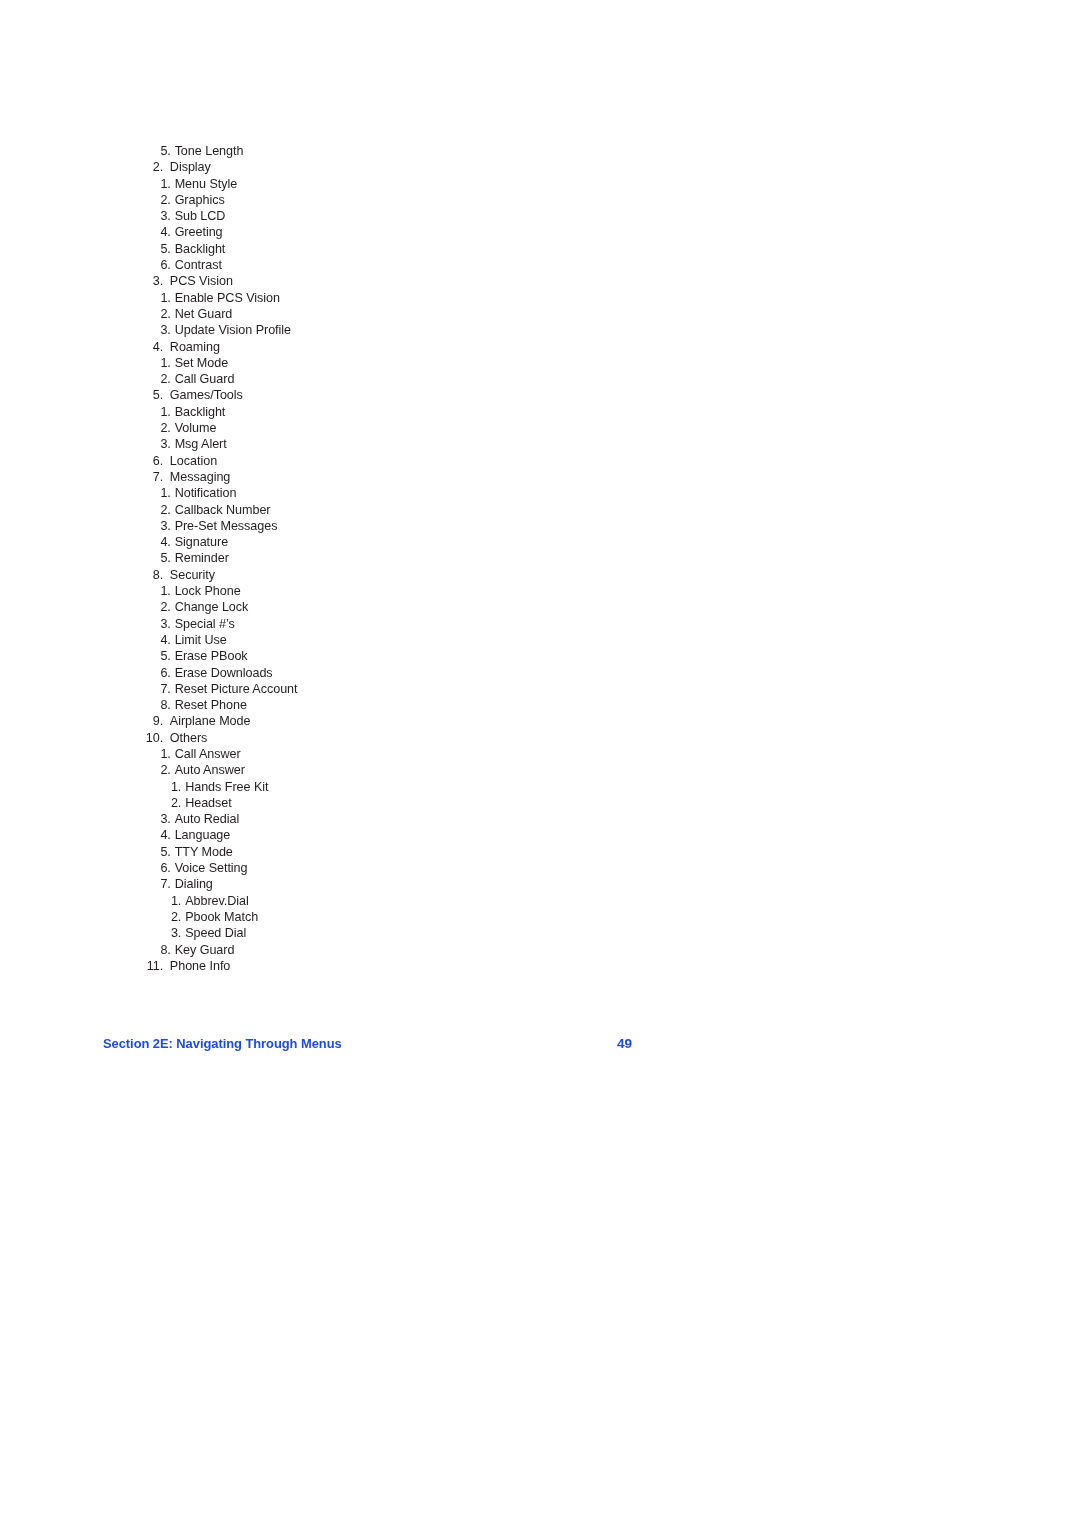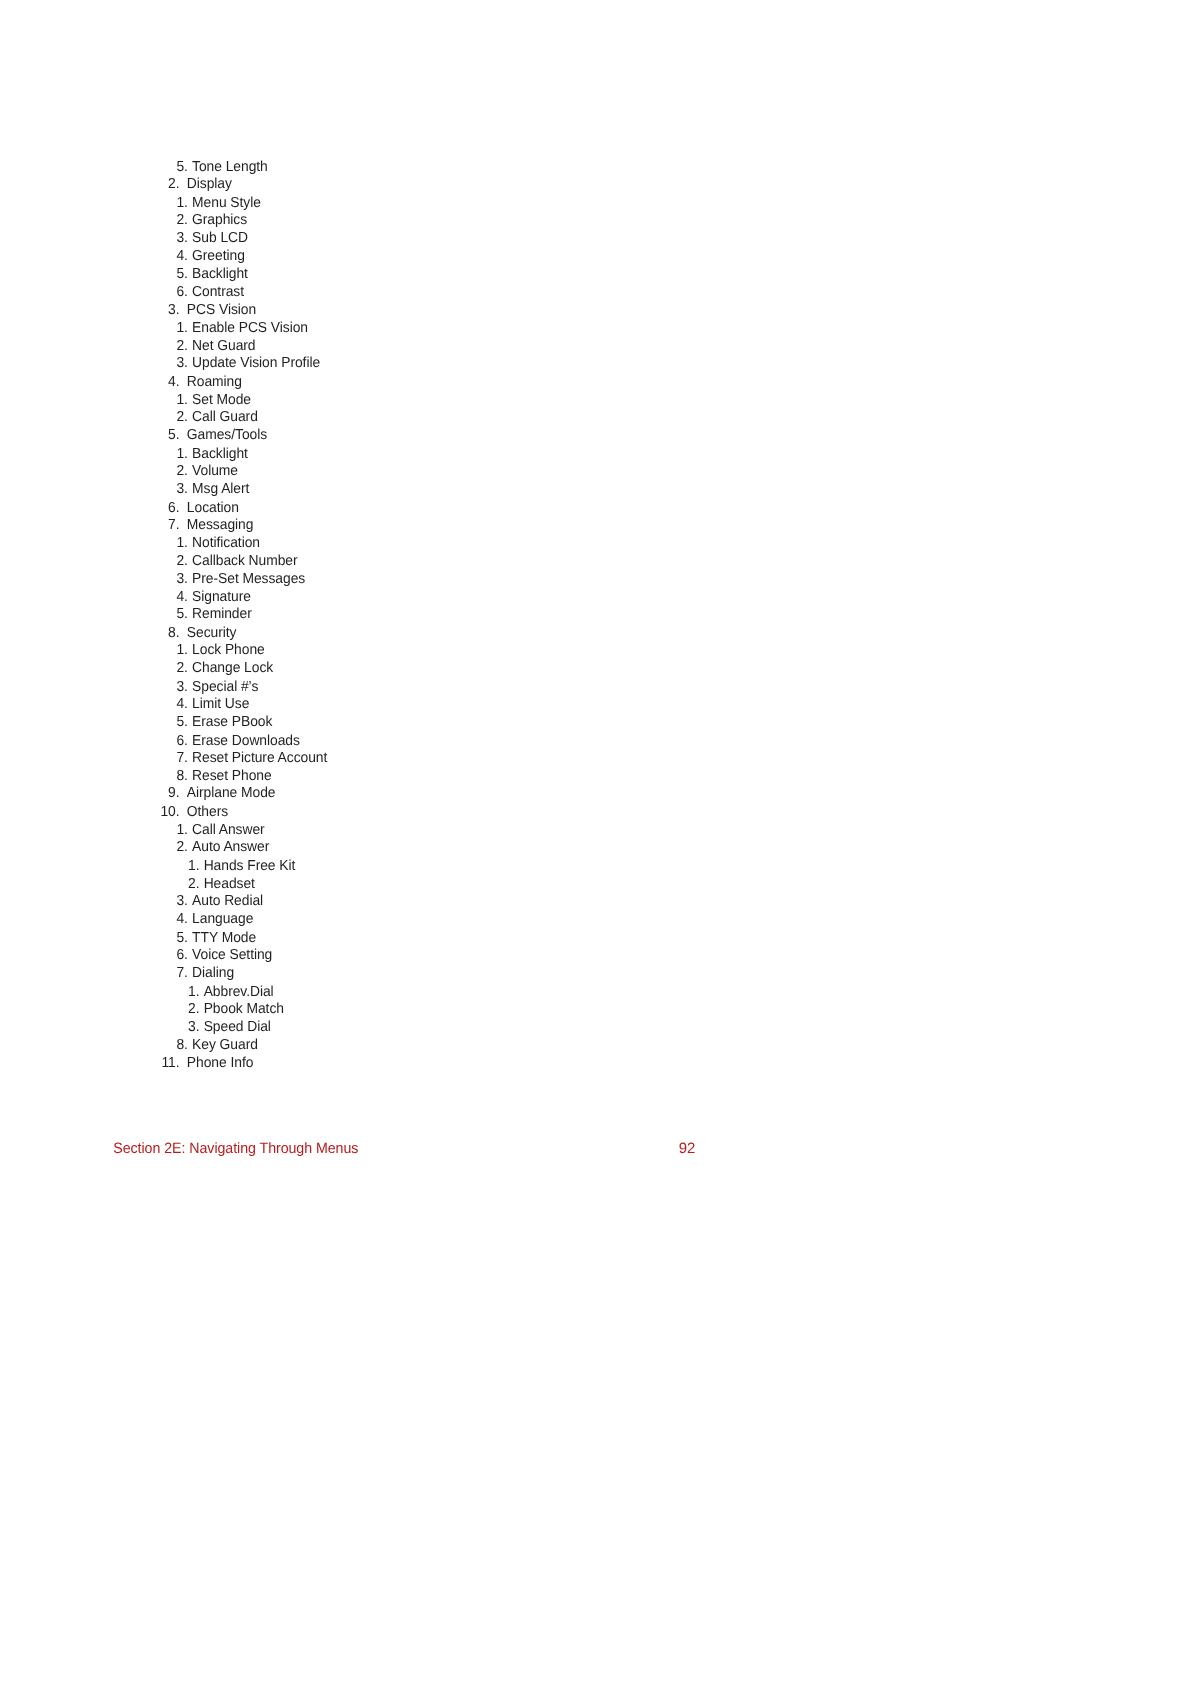--- a/index.html
+++ b/index.html
@@ -82,22 +82,22 @@
 
   
   .footer {
     position: absolute;
     left: 103px;
     top: 1036px;
     width: 540px;
     display: flex;
     align-items: baseline;
     font-size: 13.6px;
-    font-weight: normal;
-    color: #b91c1c;
+    font-weight: bold;
+    color: #1d4ed8;
   }
   .footer .f-title {
     flex: 0 0 auto;
     transform: scaleX(0.95);
     transform-origin: left center;
     letter-spacing: -0.05px;
   }
   .footer .f-page {
     position: absolute;
     left: 514px;
@@ -311,16 +311,16 @@
         <span class="label">Key Guard</span>
       </div>
       <div class="item lvl1">
         <span class="num">11.</span>
         <span class="label">Phone Info</span>
       </div>
     </div>
 
   <div class="footer">
     <span class="f-title">Section 2E: Navigating Through Menus</span>
-    <span class="f-page">92</span>
+    <span class="f-page">49</span>
   </div>
 
 </div>
 
 </body></html>

